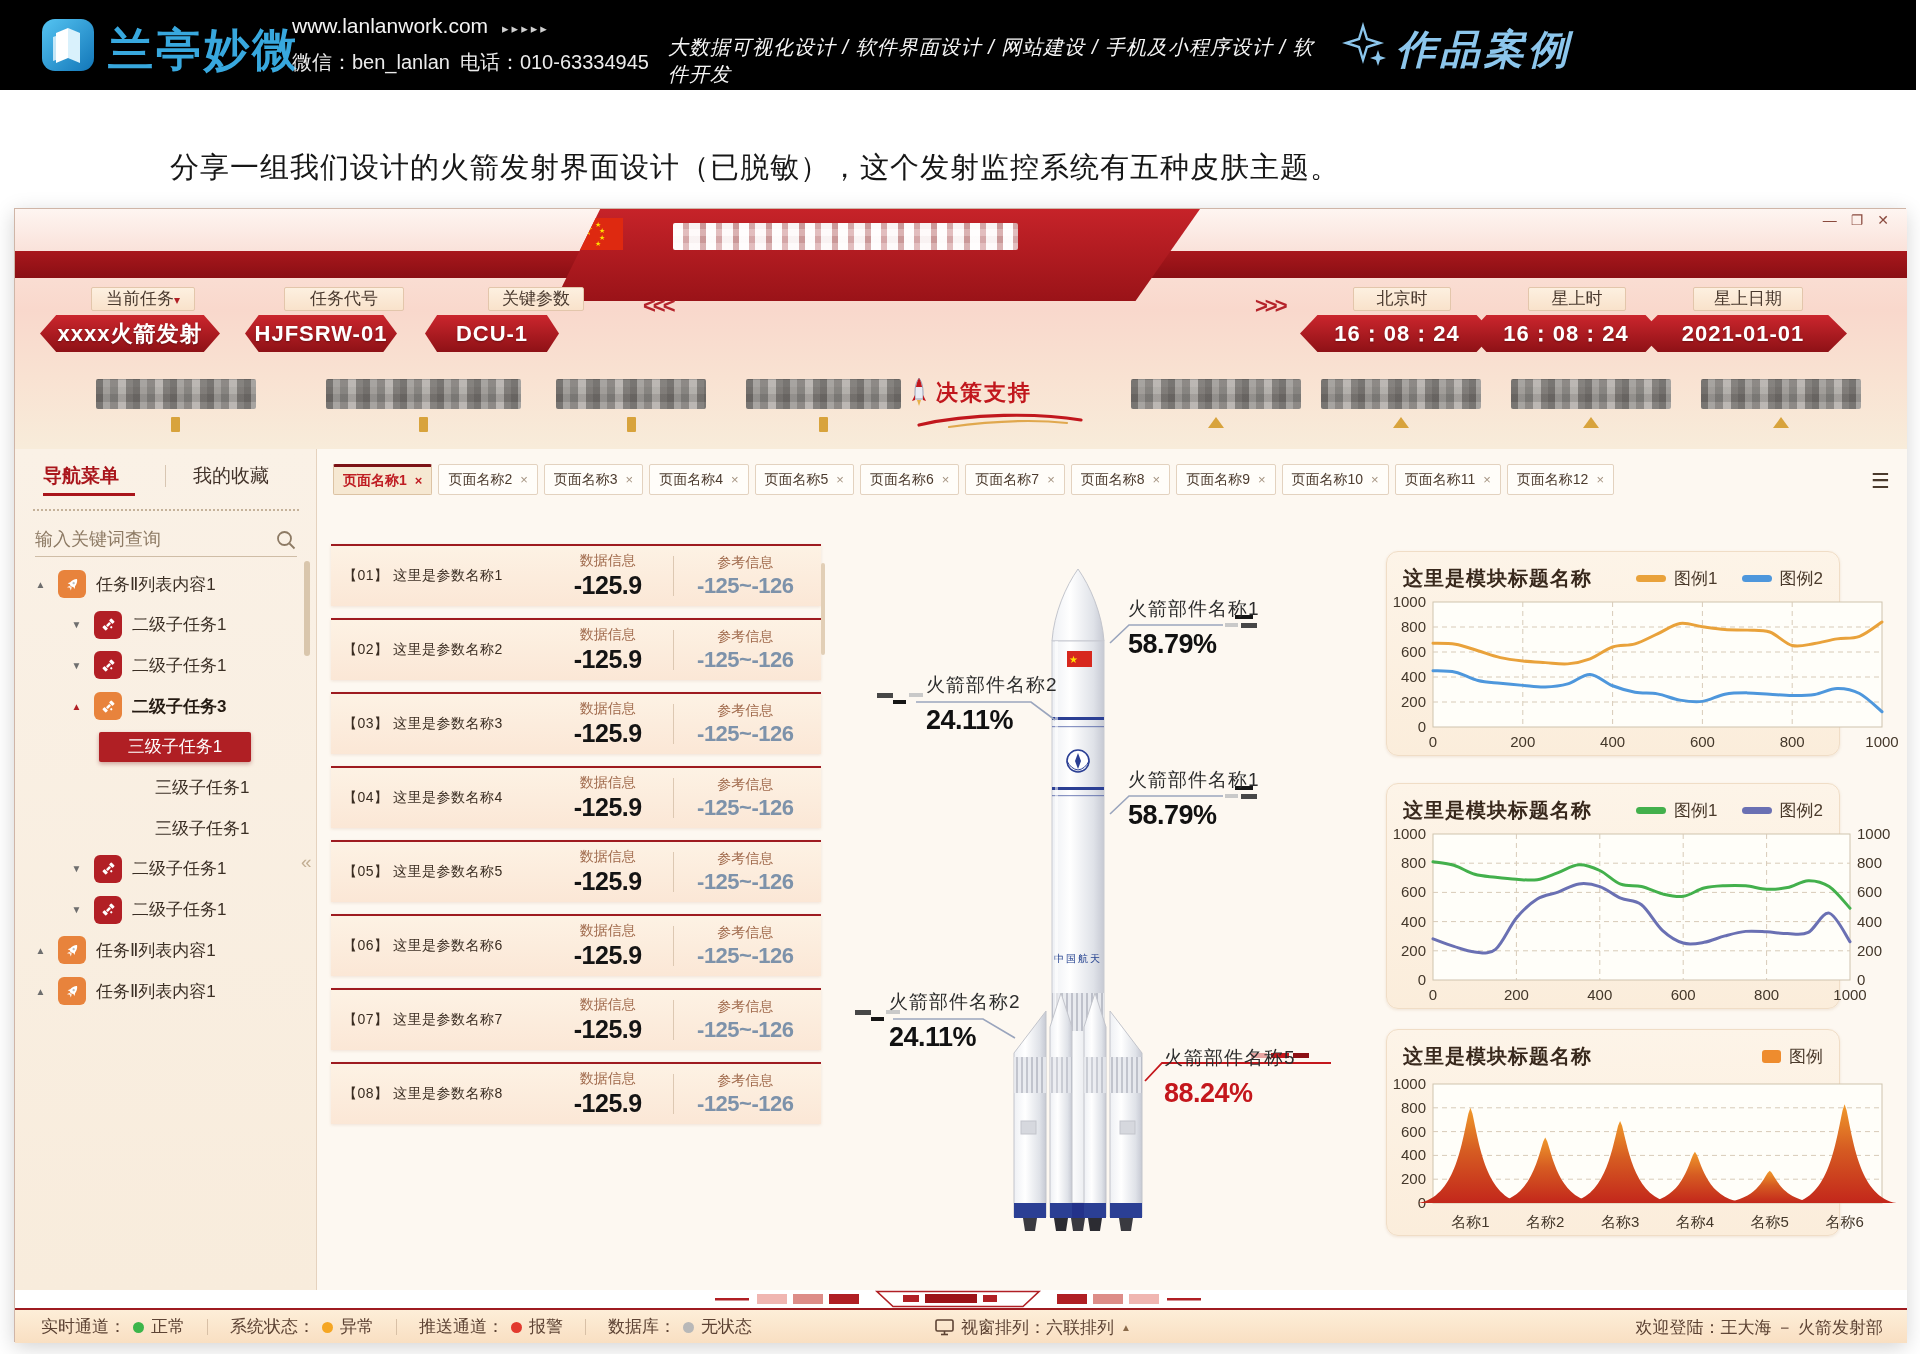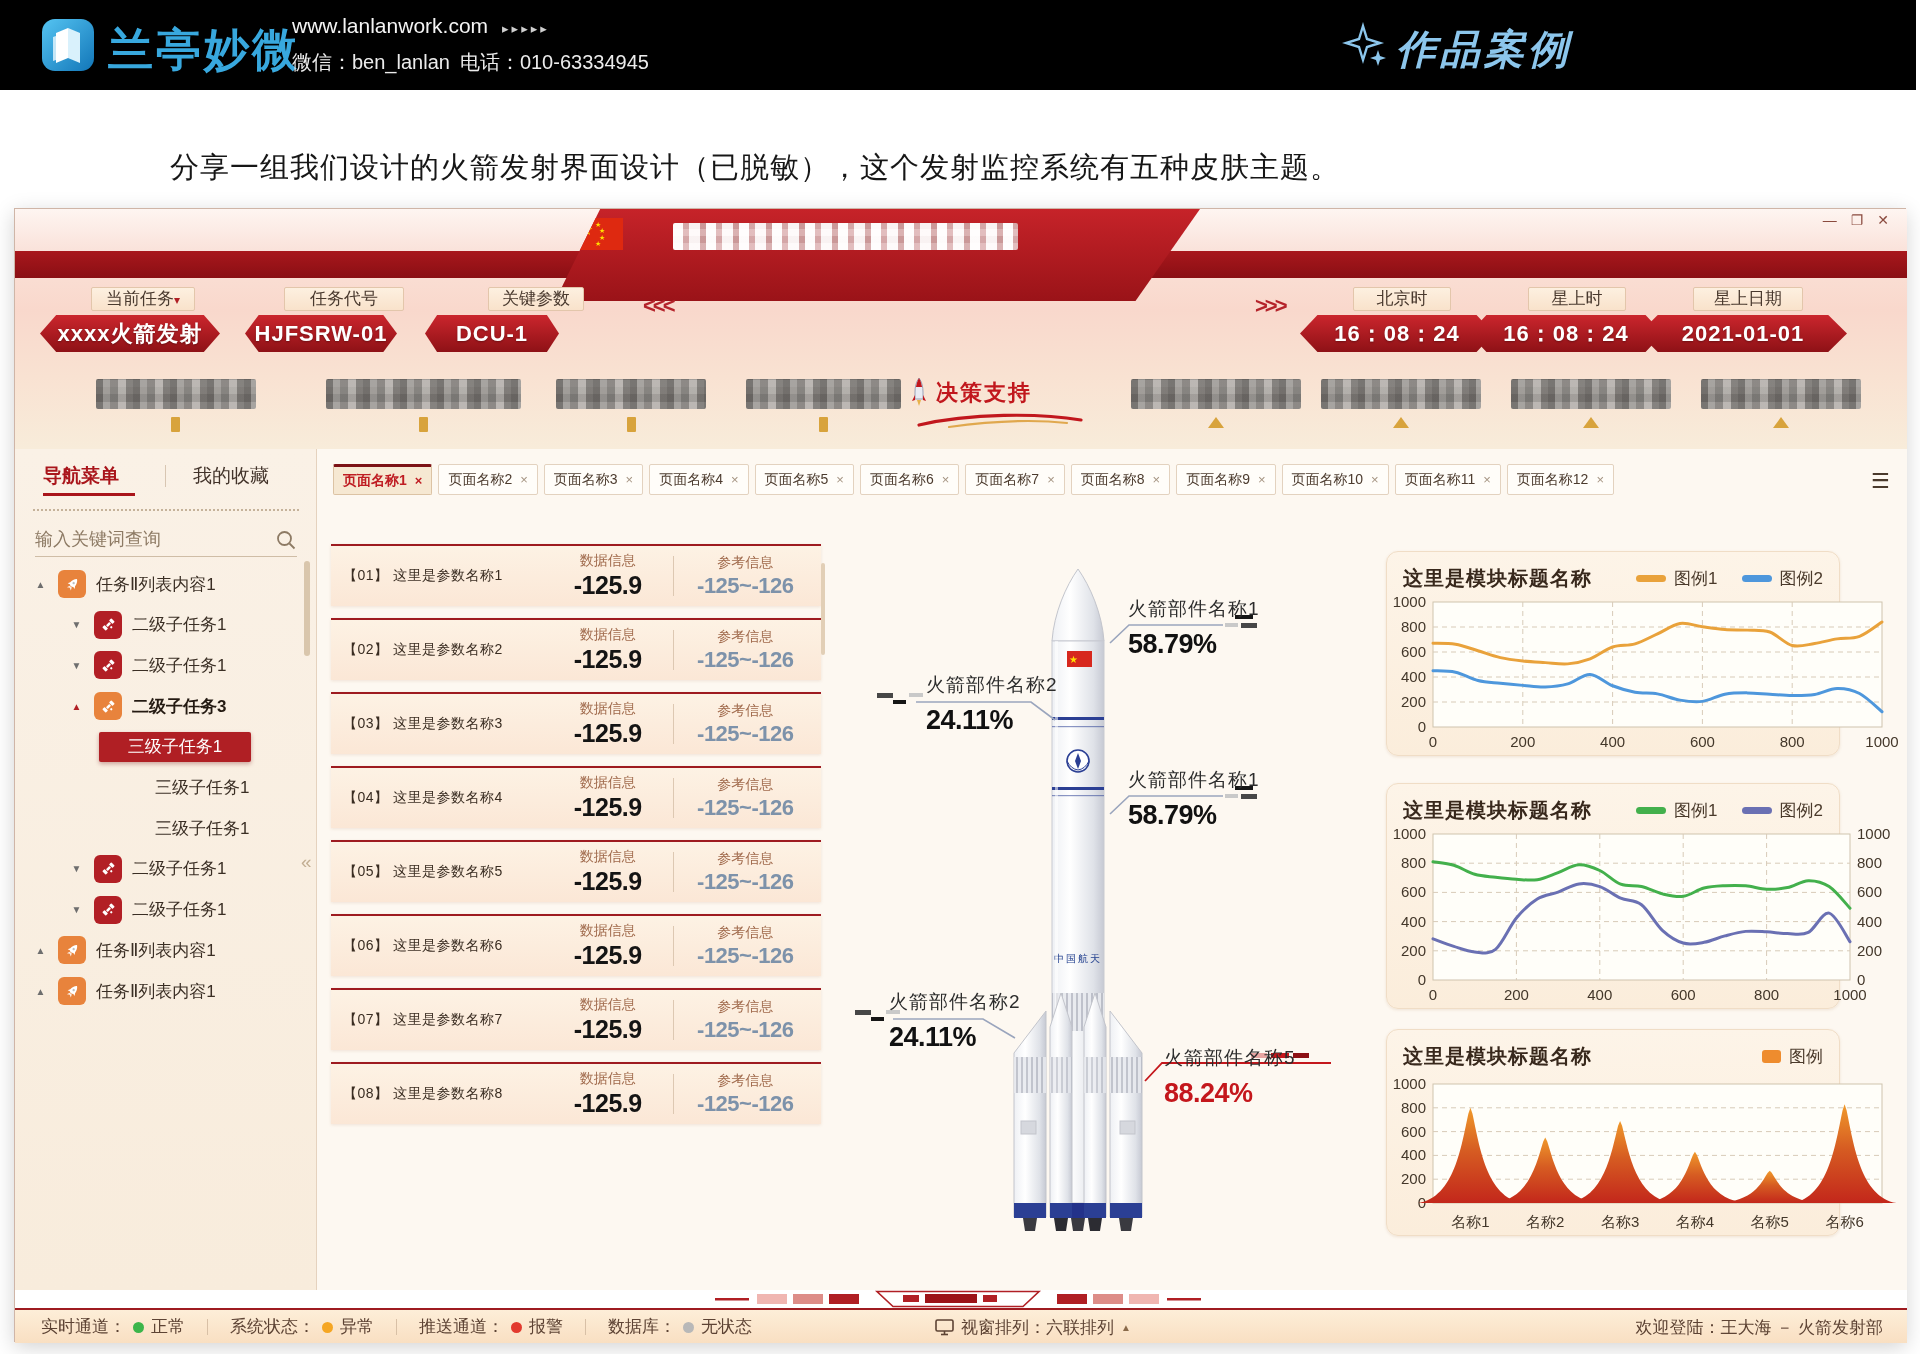--- a/index.html
+++ b/index.html
@@ -149,20 +149,21 @@
       <path d="M13 20 L16 19 L16 43 L13 44 Z" fill="#eaf7fe" opacity=".8"></path>
     </svg>
     <div class="logo-text">兰亭妙微</div>
     <div class="hd-site">
       <span>www.lanlanwork.com</span><span class="arrows">▸▸▸▸▸</span>
     </div>
     <div class="hd-contact">
       <span>微信：ben_lanlan</span>
       <span>电话：010-63334945</span>
     </div>
+    <div class="hd-services">大数据可视化设计 / 软件界面设计 / 网站建设 / 手机及小程序设计 / 软件开发</div>
     <svg class="hd-star" width="46" height="46" viewBox="0 0 46 46">
       <path d="M21 4 L25 17 L38 21 L25 25 L21 38 L17 25 L4 21 L17 17 Z" fill="none" stroke="#8cc6ec" stroke-width="2.4"></path>
       <path d="M36 28 L38 34 L44 36 L38 38 L36 44 L34 38 L28 36 L34 34 Z" fill="#8cc6ec"></path>
     </svg>
     <div class="hd-portfolio">作品案例</div>
   </header>
 
   <div class="intro">分享一组我们设计的火箭发射界面设计（已脱敏），这个发射监控系统有五种皮肤主题。</div>
 
   <div id="app">

